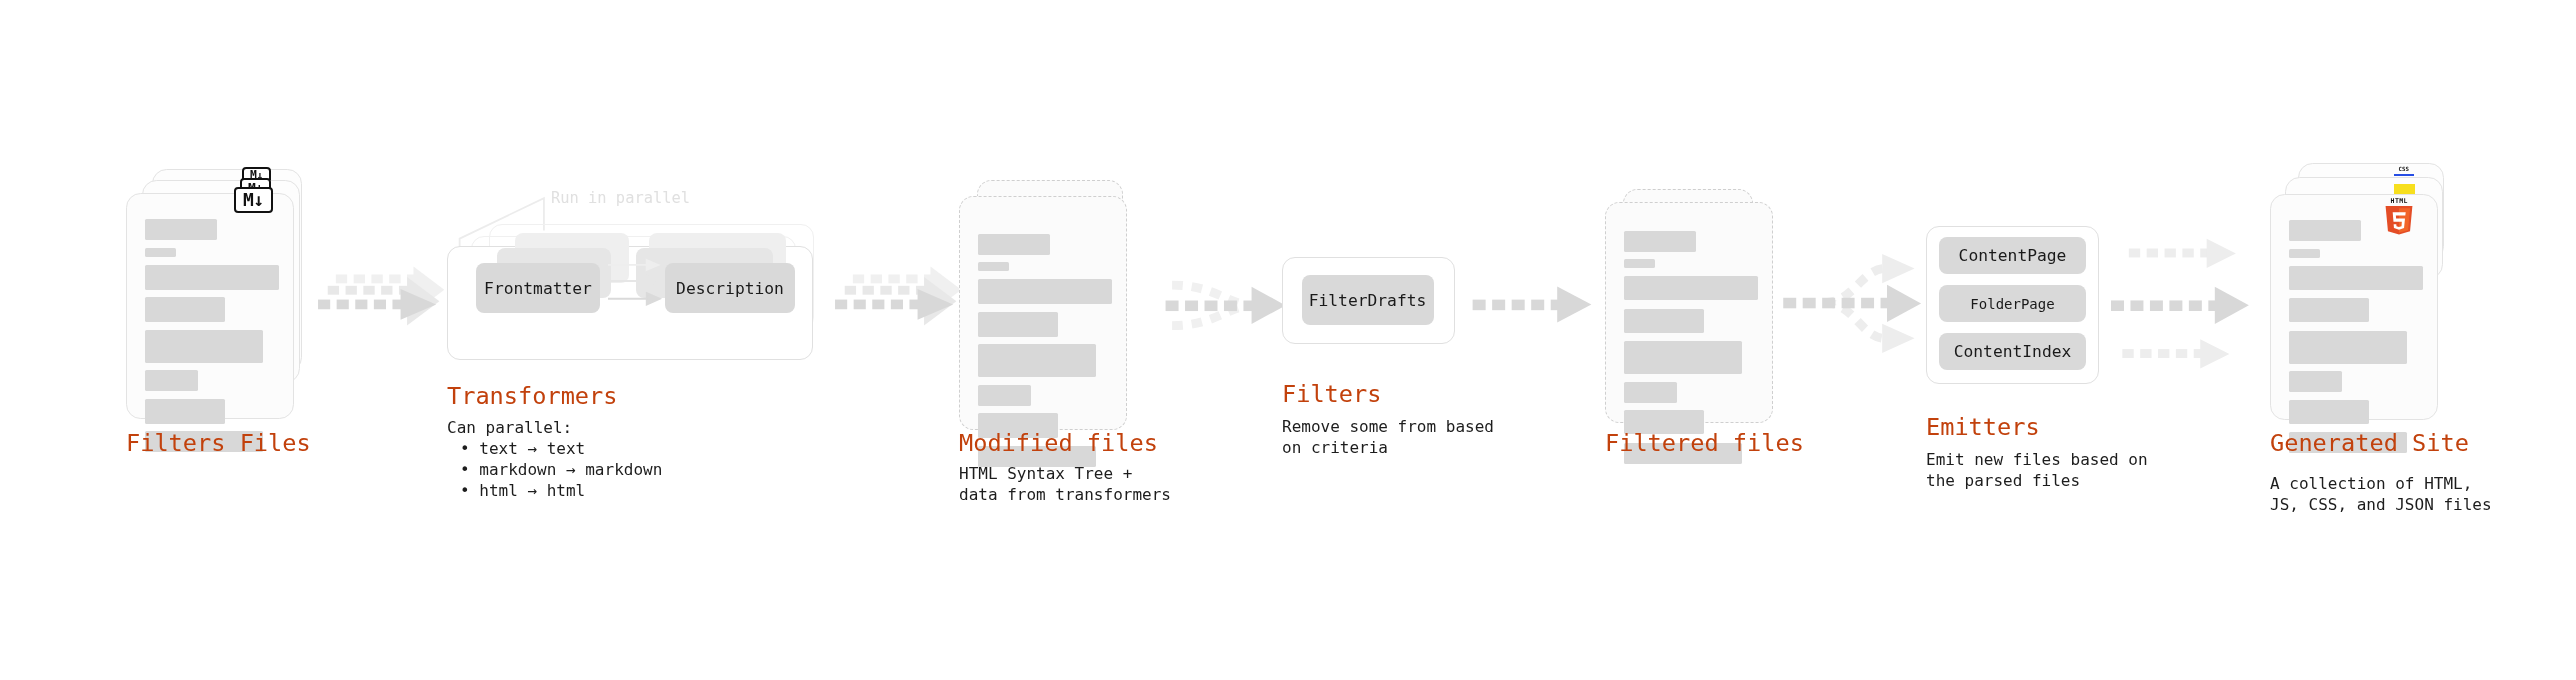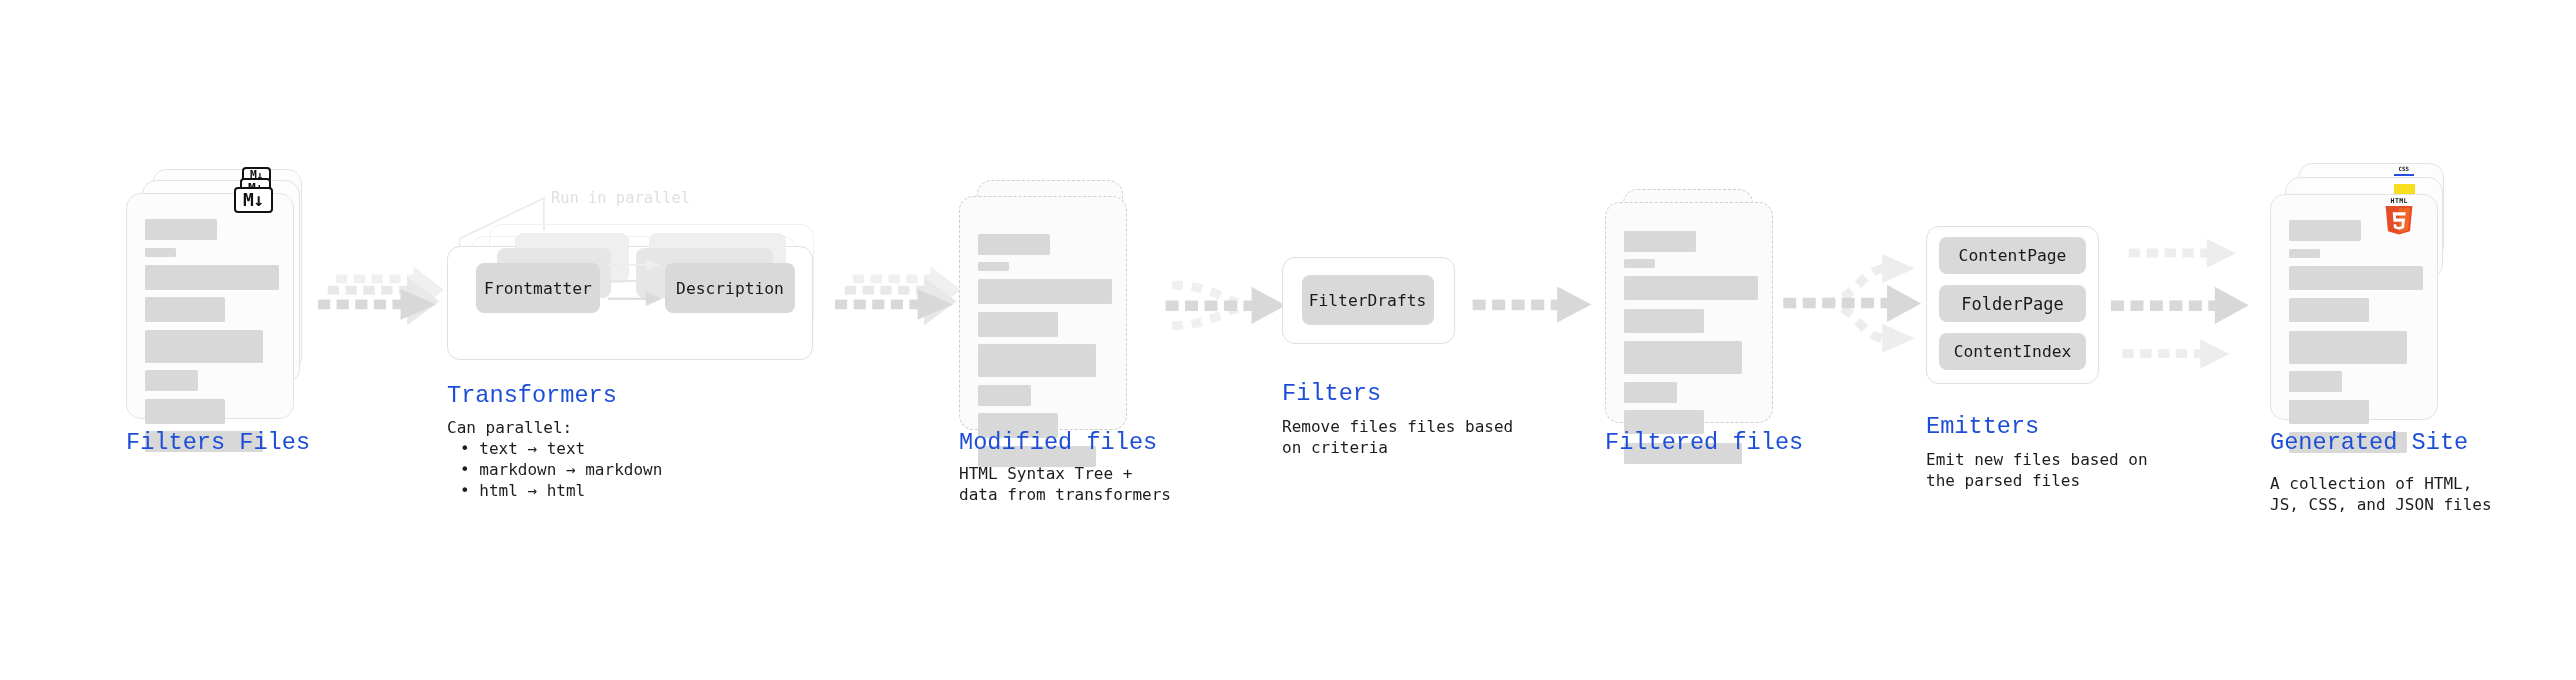--- a/index.html
+++ b/index.html
@@ -80,24 +80,23 @@
     color:#1a1a1a;
     white-space:nowrap;
   }
   .chip.faint1{background:#e6e6e6;}
   .chip.faint2{background:#efefef;}
 
   
   .title{
     position:absolute;
     font-size:23.6px;
-    color:#1d4ed8;
+    color:#c2410c;
     white-space:nowrap;
     letter-spacing:0px;
-    font-family:Liberation Mono, monospace;
   }
   .subtitle{
     position:absolute;
     font-size:16px;
     color:#1d1d1d;
     line-height:21px;
     white-space:pre;
   }
   .tinylabel{
     position:absolute;
@@ -269,21 +268,21 @@
       <polygon points="140,35 182,58 140,81"></polygon>
     </g>
   </svg>
 
   <div class="node" style="left:1282px;top:257px;width:179px;height:89px;">
     <div class="groupbox" style="left:0px;top:0px;width:173px;height:87px;"></div>
     <div class="chip" style="left:19.5px;top:18px;width:132px;height:50px;font-size:16.3px;">FilterDrafts</div>
   </div>
 
   <div class="title" style="left:1282px;top:380px;">Filters</div>
-  <div class="subtitle" style="left:1282px;top:416px;">Remove files files based
+  <div class="subtitle" style="left:1282px;top:416px;">Remove some from based
 on criteria</div>
 
   <svg class="arrowsvg" style="left:1471px;top:280px;" width="122" height="49" viewBox="0 0 150 60">
     <g fill="#d8d8d8">
       <rect x="2" y="24" width="16" height="13"></rect>
         <rect x="26" y="24" width="16" height="13"></rect>
       <rect x="50" y="24" width="16" height="13"></rect>
         <rect x="74" y="24" width="16" height="13"></rect>
       <rect x="98" y="24" width="16" height="13"></rect>
       <polygon points="106,8 148,30 106,52"></polygon>
@@ -322,21 +321,21 @@
         <rect x="76" y="76" width="16" height="13"></rect>
       <rect x="100" y="76" width="16" height="13"></rect>
         <rect x="124" y="76" width="16" height="13"></rect>
       <polygon points="132,60 174,83 132,106"></polygon>
     </g>
   </svg>
 
   <div class="node" style="left:1926px;top:226px;width:179px;height:161px;">
     <div class="groupbox" style="left:0px;top:0px;width:173px;height:158px;"></div>
     <div class="chip" style="left:13px;top:11.4px;width:147px;height:37px;font-size:16.3px;">ContentPage</div>
-    <div class="chip" style="left:13px;top:59px;width:147px;height:37px;font-size:17px;">FolderPage</div>
+    <div class="chip" style="left:13px;top:59px;width:147px;height:37px;font-size:14px;">FolderPage</div>
     <div class="chip" style="left:13px;top:107px;width:147px;height:37px;font-size:16.3px;">ContentIndex</div>
   </div>
 
   <div class="title" style="left:1926px;top:413px;">Emitters</div>
   <div class="subtitle" style="left:1926px;top:449px;">Emit new files based on
 the parsed files</div>
 
   <svg class="arrowsvg" style="left:2111px;top:229px;" width="146" height="138" viewBox="0 0 180 170">
     <g fill="#ededed">
       <rect x="22" y="24" width="14" height="11"></rect>

